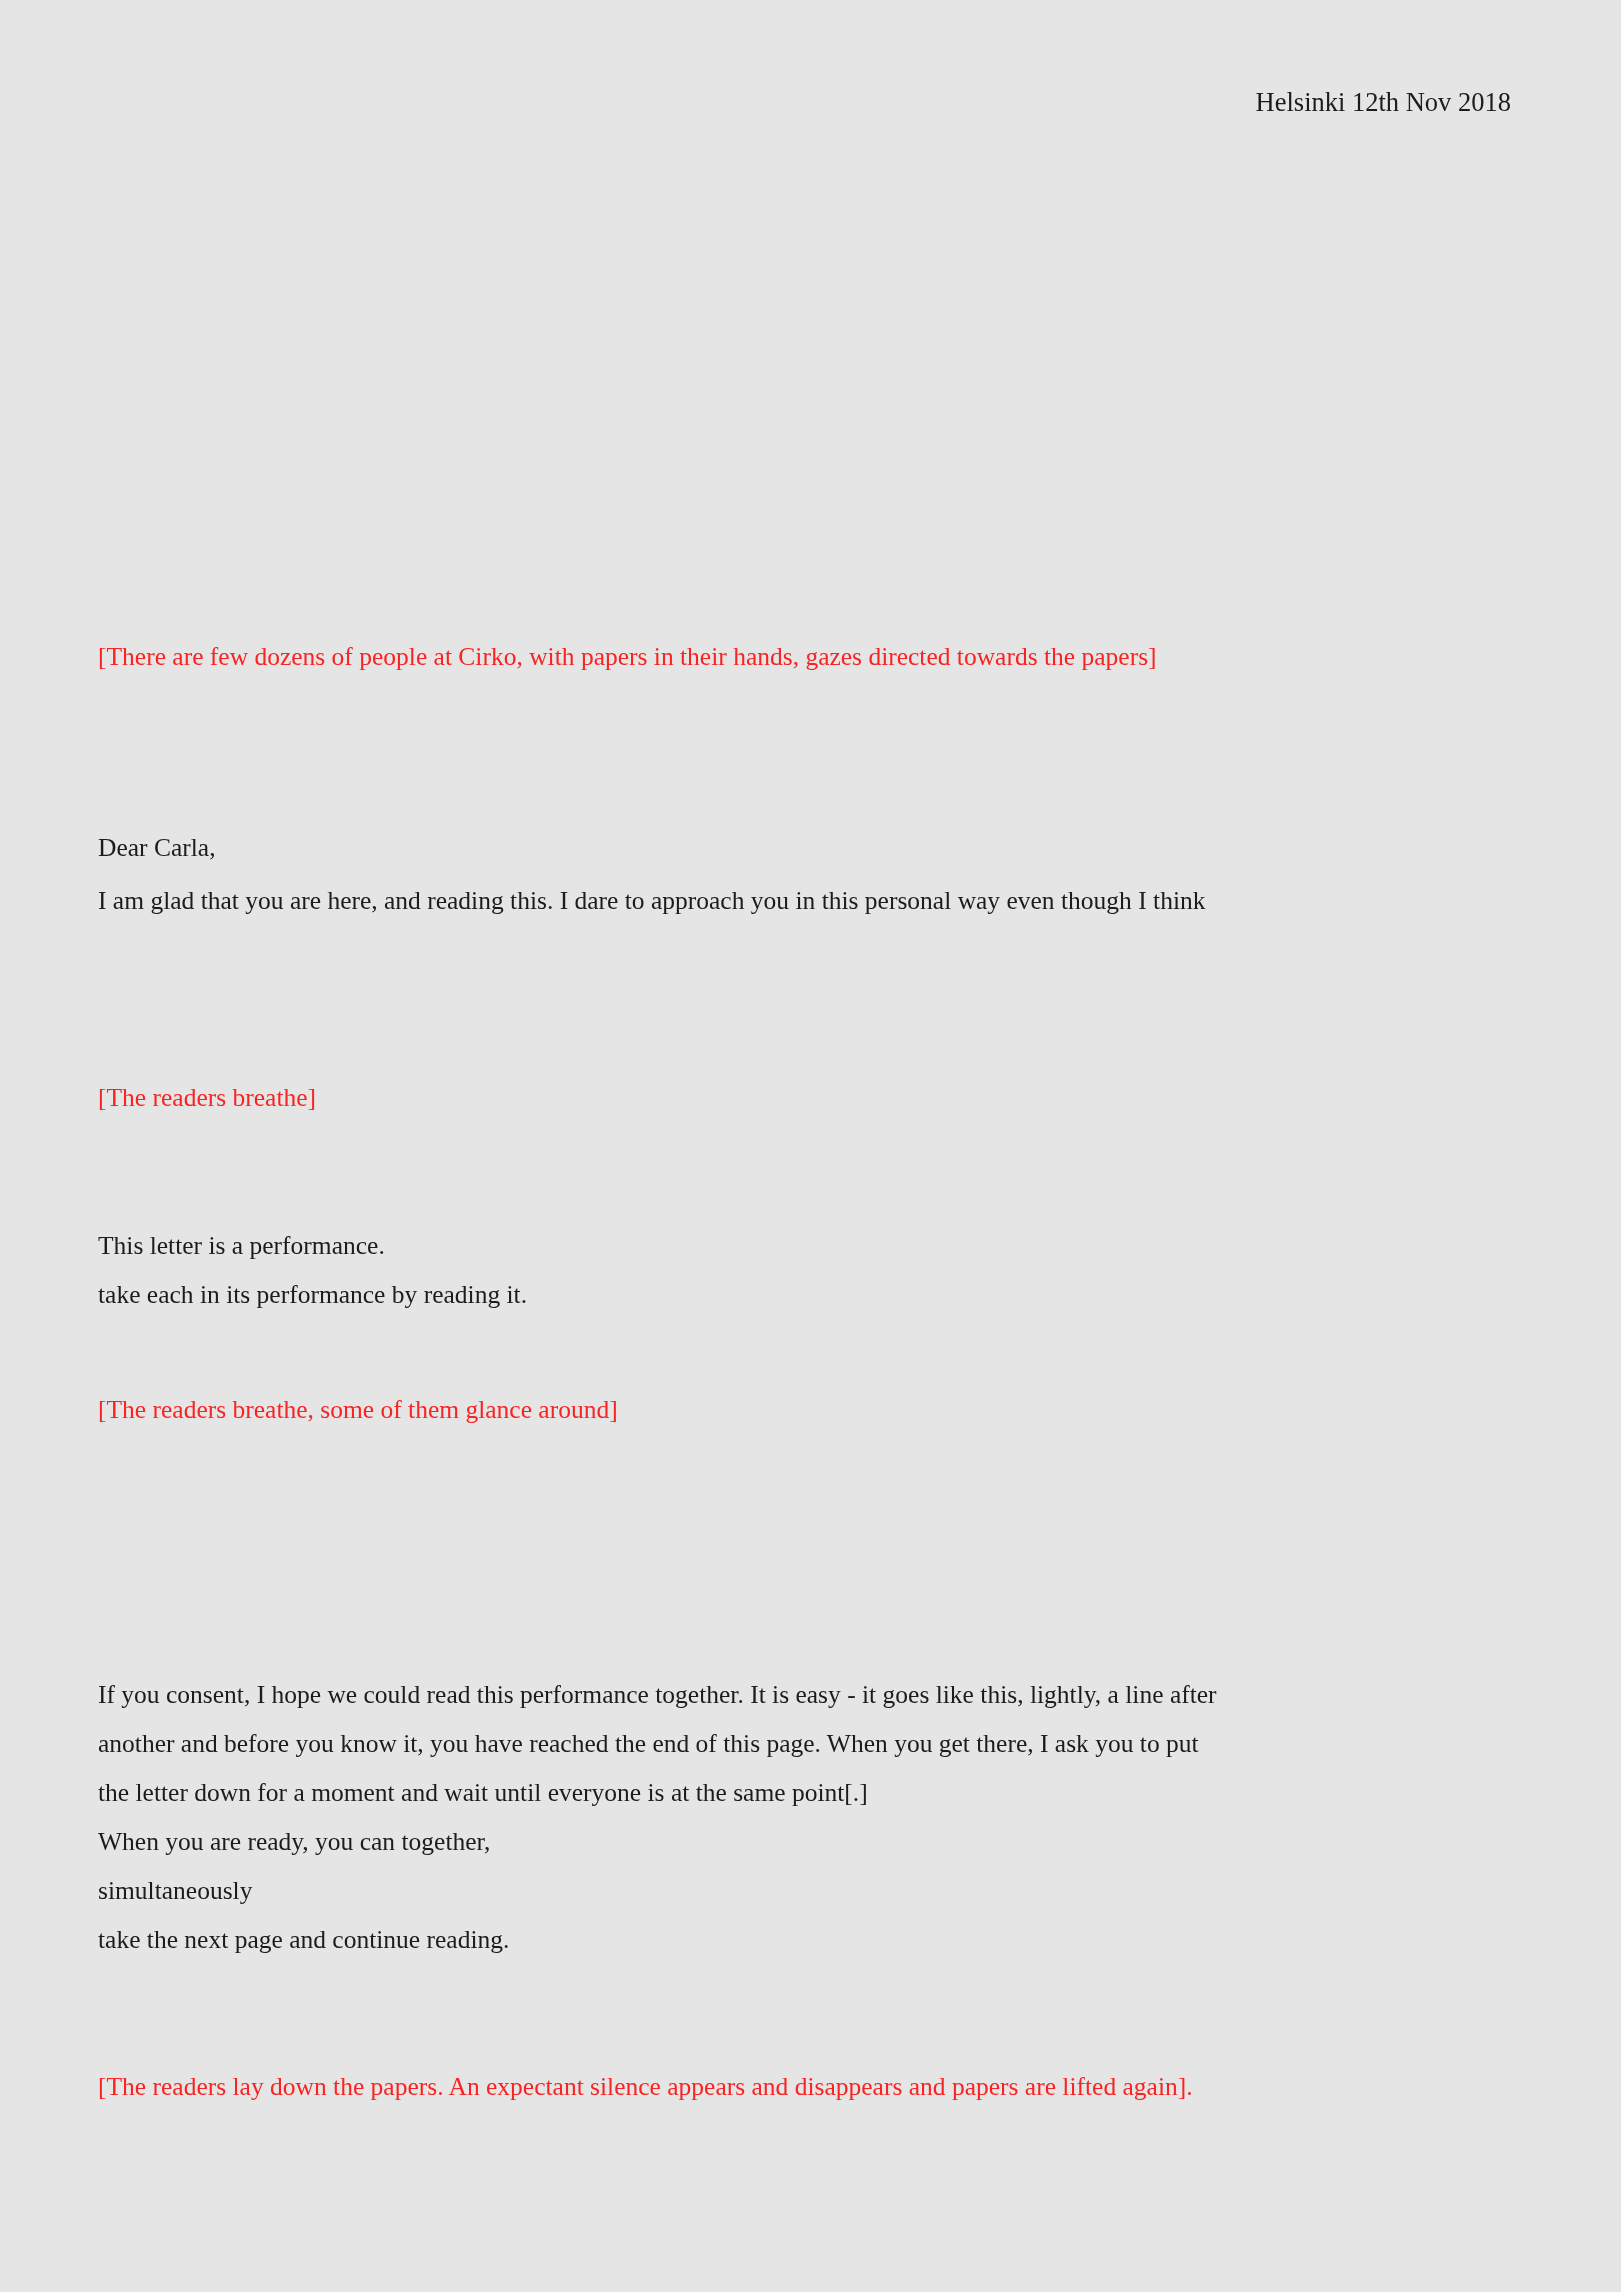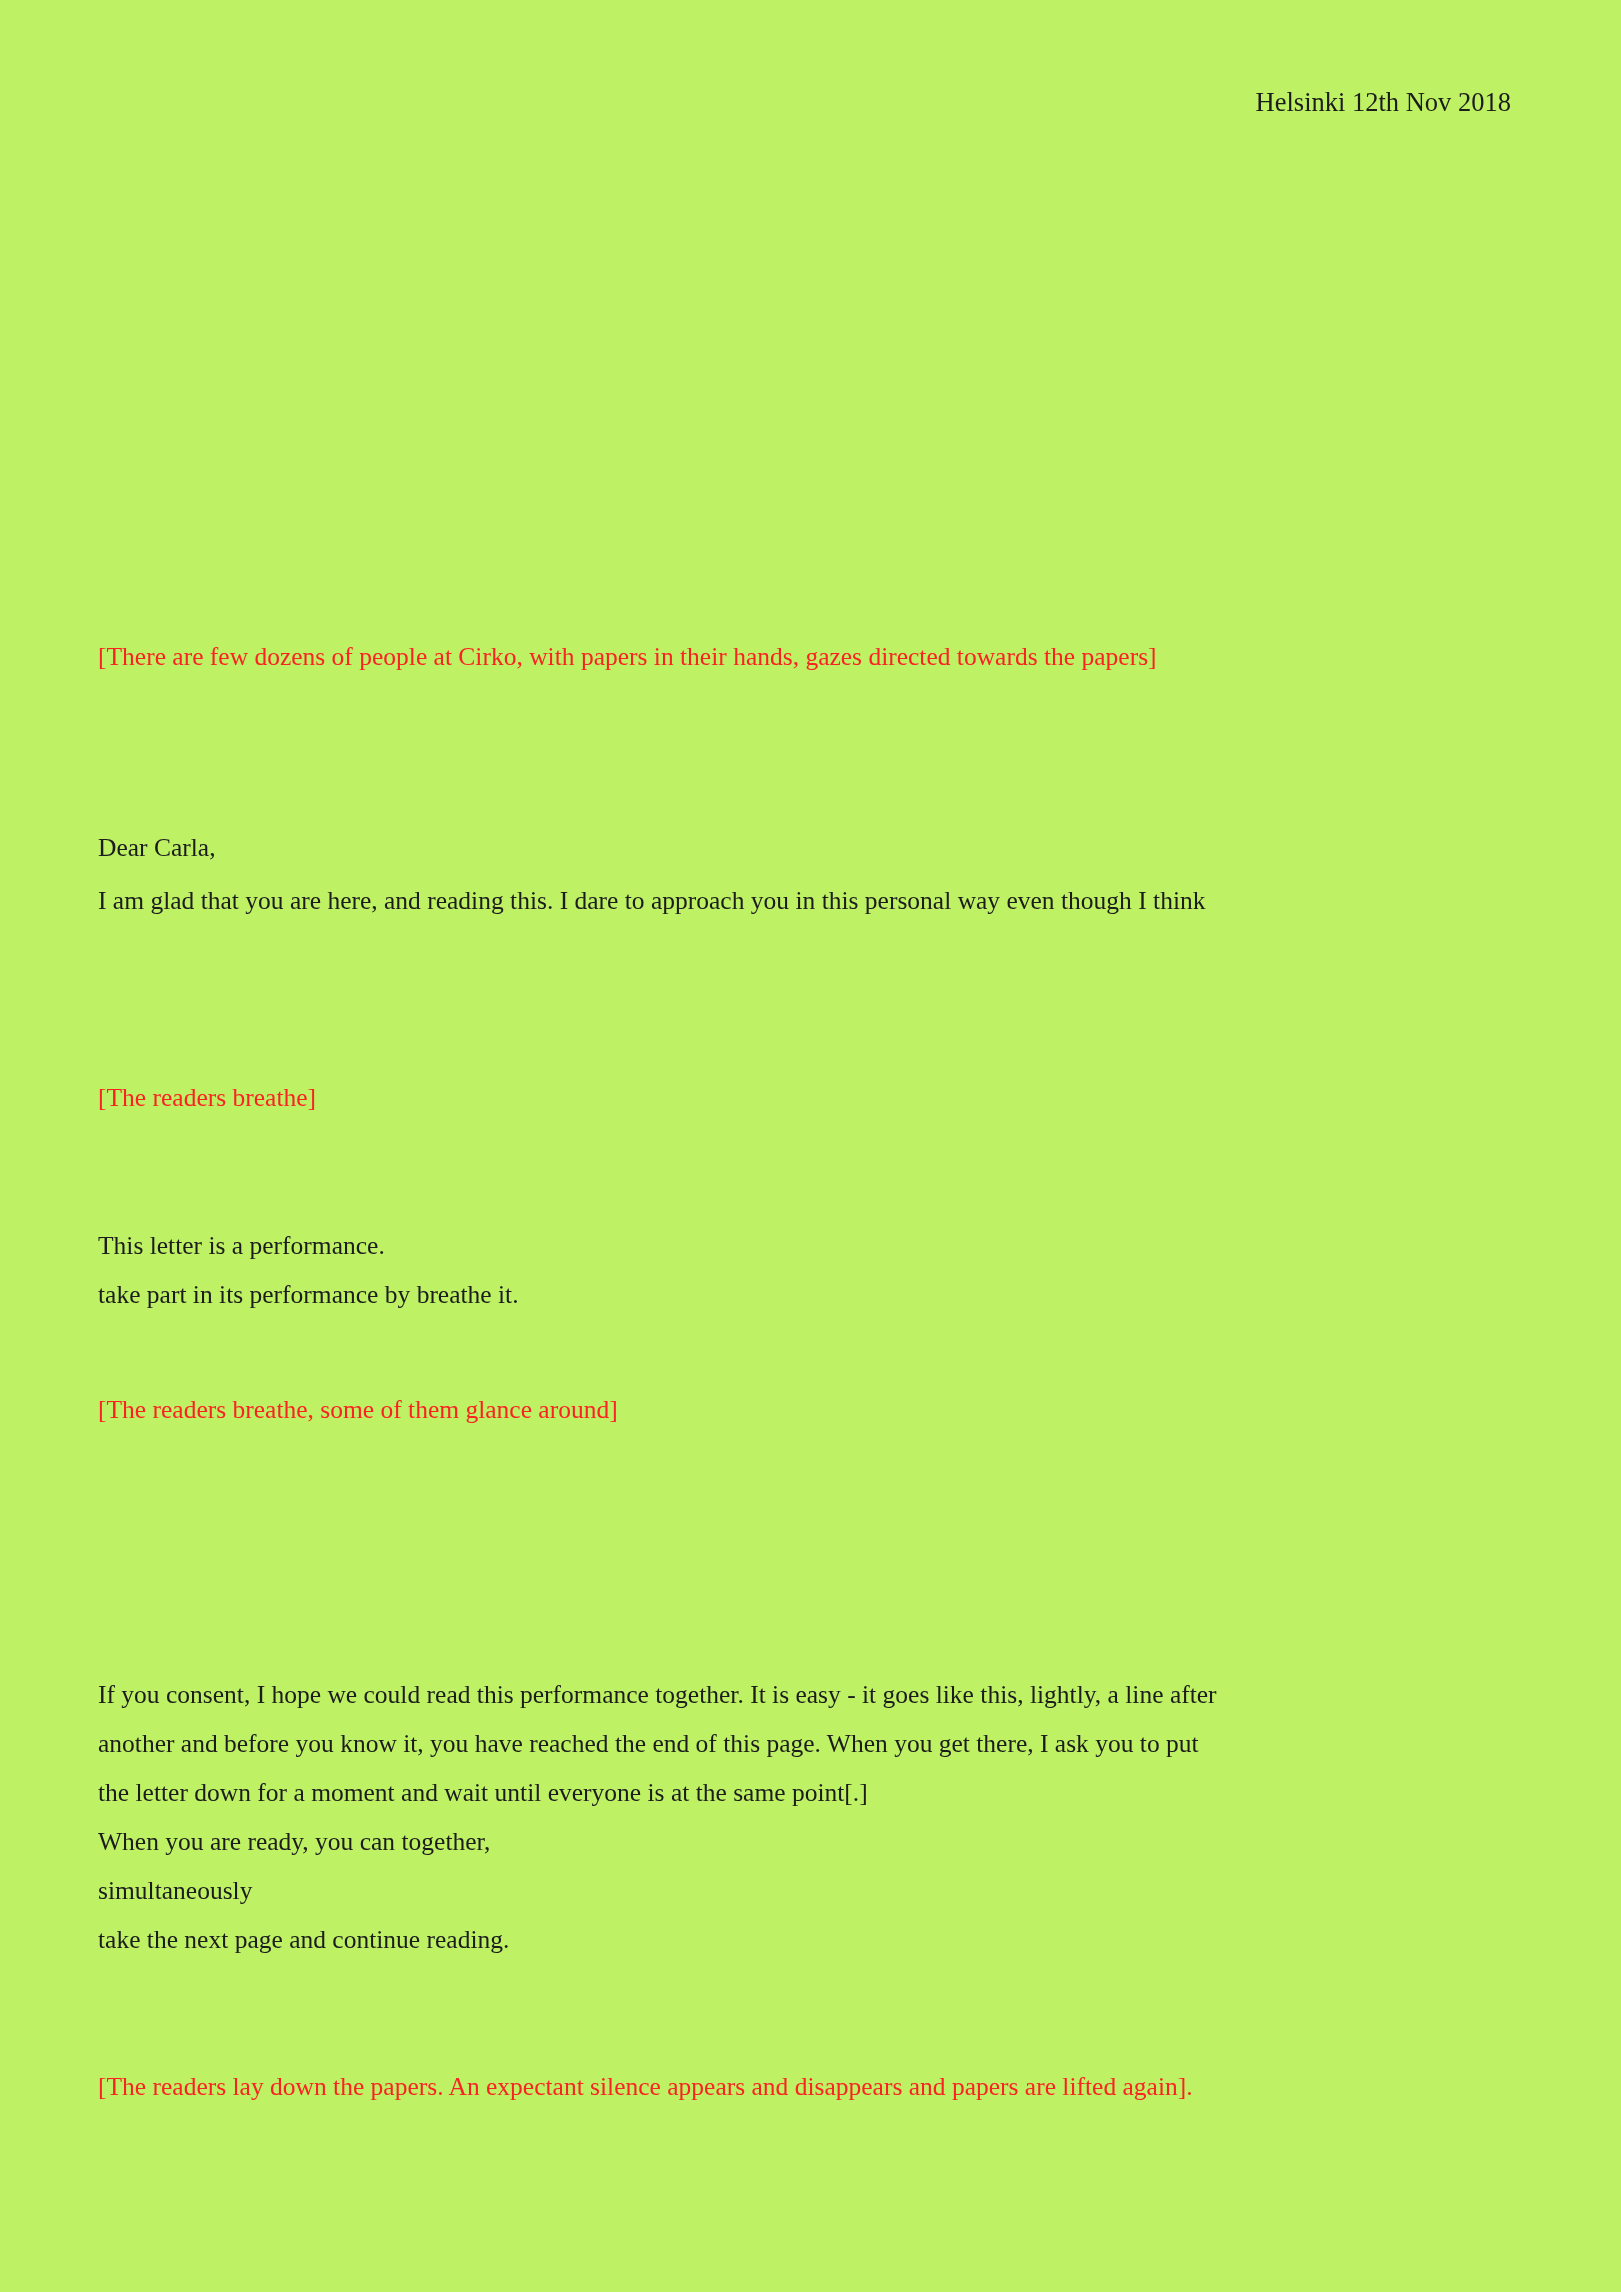--- a/index.html
+++ b/index.html
@@ -5,21 +5,21 @@
   * { box-sizing: border-box; }
   html, body {
     margin: 0;
     padding: 0;
     background: #ffffff;
   }
   .page {
     position: relative;
     width: 1621px;
     height: 2293px;
-    background: #bef264;
+    background: #e5e5e5;
     font-family: "Liberation Serif", "DejaVu Serif", serif;
     color: var(--body-color, #1c1c1c);
     font-size: 25.5px;
     overflow: hidden;
   }
   .date-line {
     position: absolute;
     top: 86px;
     right: 110px;
     font-size: 26.5px;
@@ -57,21 +57,21 @@
   <div class="block" style="top: 876px;">
     <div class="line">I am glad that you are here, and reading this. I dare to approach you in this personal way even though I think</div>
   </div>
 
   <div class="block" style="top: 1073px;">
     <div class="line stage">[The readers breathe]</div>
   </div>
 
   <div class="block" style="top: 1221px;">
     <div class="line">This letter is a performance.</div>
-    <div class="line">take part in its performance by breathe it.</div>
+    <div class="line">take each in its performance by reading it.</div>
   </div>
 
   <div class="block" style="top: 1385px;">
     <div class="line stage">[The readers breathe, some of them glance around]</div>
   </div>
 
   <div class="block" style="top: 1670px;">
     <div class="line">If you consent, I hope we could read this performance together. It is easy - it goes like this, lightly, a line after</div>
     <div class="line">another and before you know it, you have reached the end of this page. When you get there, I ask you to put</div>
     <div class="line">the letter down for a moment and wait until everyone is at the same point[.]</div>

